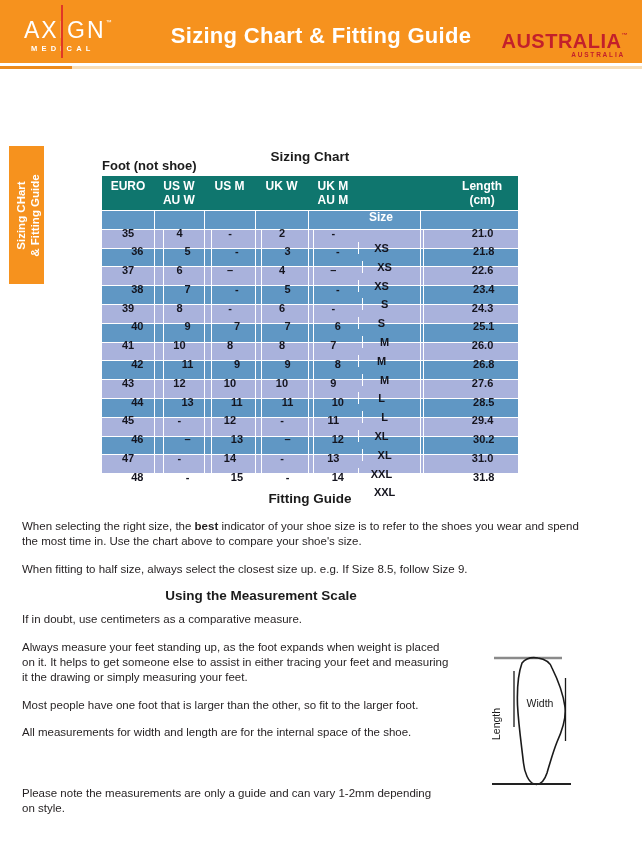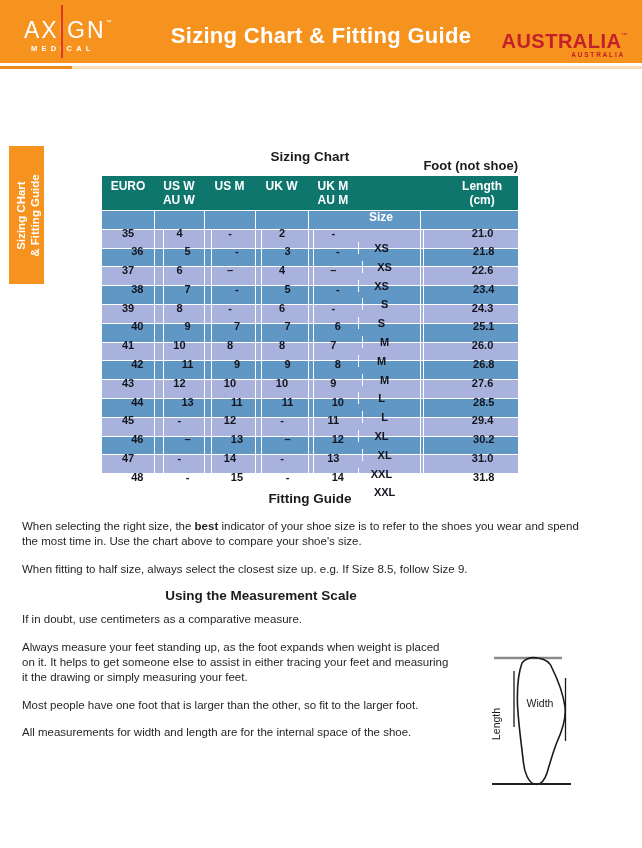--- a/index.html
+++ b/index.html
@@ -25,21 +25,21 @@
 
   
   .side-tab { position:absolute; left:9px; top:146px; width:35px; height:138px; background:#F6921E; }
   .side-tab-inner { position:absolute; width:138px; height:35px; left:-51.5px; top:51.5px;
                     transform:rotate(-90deg); display:flex; flex-direction:column; justify-content:center;
                     text-align:center; color:#fff; font-weight:bold; font-size:11.5px; line-height:14px; }
 
   
   .chart-title { position:absolute; left:102px; top:149px; width:416px; text-align:center;
                  font-size:13.5px; font-weight:bold; color:#1b1b1b; }
-  .foot-note  { position:absolute; left:102px; top:158px; width:416px; text-align:right;
+  .foot-note  { position:absolute; left:102px; top:158px; width:416px; 
                  font-size:13px; font-weight:bold; color:#1b1b1b; }
   .sizing-table { position:absolute; left:102px; top:176px; width:416px; }
   .trow { display:grid; grid-template-columns:12.5% 12% 12.3% 12.7% 12% 15% 23.5%; }
   .trow.thead { height:34px; background:#0f766e; }
   .trow.dark  { background:#6097C4; }
   .trow.light { background:#A9B2DC;padding-left:10px; }
   .trow.dark, .trow.light { height:18.8px; border-top:1.5px solid #fff; }
   .tcell { text-align:center; }
   .hcell { color:#fff; font-size:12px; font-weight:bold; line-height:14px; padding-top:3px; }
   .dcell { display:flex; align-items:center; justify-content:center;
@@ -256,20 +256,22 @@
 the most time in. Use the chart above to compare your shoe's size.</span></p>
   <p class="para p2">When fitting to half size, always select the closest size up. e.g. If Size 8.5, follow Size 9.</p>
 
   <div class="h2 meas-head">Using the Measurement Scale</div>
   <p class="para p3">If in doubt, use centimeters as a comparative measure.</p>
   <p class="para p4">Always measure your feet standing up, as the foot expands when weight is placed
 on it. It helps to get someone else to assist in either tracing your feet and measuring
 it the drawing or simply measuring your feet.</p>
   <p class="para p5">Most people have one foot that is larger than the other, so fit to the larger foot.</p>
   <p class="para p6">All measurements for width and length are for the internal space of the shoe.</p>
+  <p class="para p7">Please note the measurements are only a guide and can vary 1-2mm depending
+on style.</p>
 
   <svg class="foot-diagram" width="158" height="158" viewBox="0 0 158 158">
     <line x1="10" y1="13" x2="78" y2="13" stroke="#8a8a8a" stroke-width="2.5"></line>
     <path d="M 38,18 C 42,13 48,12 54,13 C 61,14 66,17 68,23 C 72,31 79,48 81,62 C 82.5,74 78,86 73,97 C 69,107 66,118 63,128 C 60,137 55,140.5 50,139 C 44.5,137 40.5,128 39.5,118 C 37.5,100 34.5,80 33.5,60 C 33,45 34,29 38,18 Z" fill="none" stroke="#1a1a1a" stroke-width="1.6"></path>
     <line x1="30" y1="26" x2="30" y2="82" stroke="#1a1a1a" stroke-width="1.3"></line>
     <line x1="81.5" y1="33" x2="81.5" y2="96" stroke="#1a1a1a" stroke-width="1.3"></line>
     <line x1="8" y1="139" x2="87" y2="139" stroke="#222222" stroke-width="1.8"></line>
     <text id="width-label" x="56" y="62" text-anchor="middle" font-family="Liberation Sans, sans-serif" font-size="10.5" fill="#1a1a1a">Width</text>
     <text id="length-label" x="16" y="95" transform="rotate(-90 16 95)" font-family="Liberation Sans, sans-serif" font-size="10.5" fill="#1a1a1a">Length</text>
   </svg>

